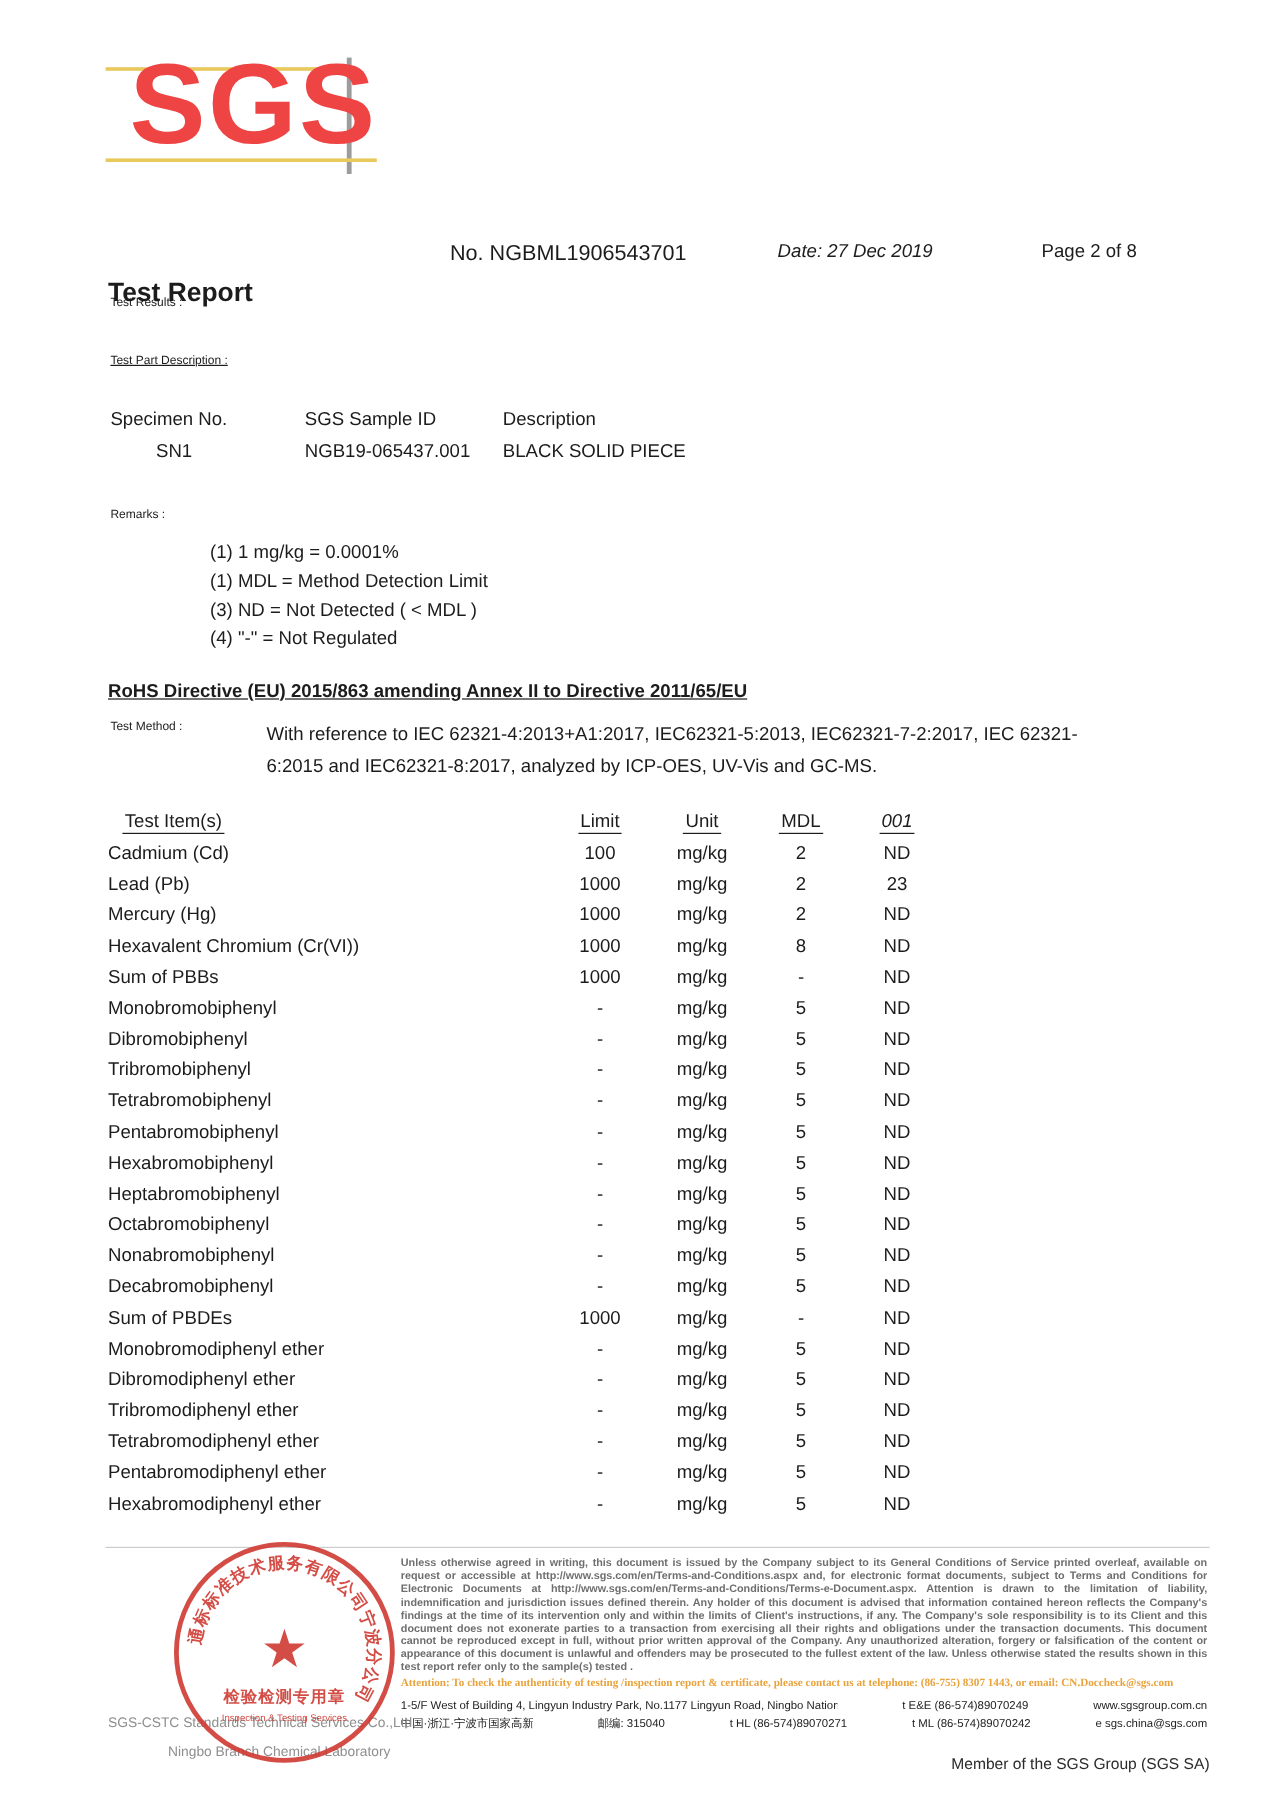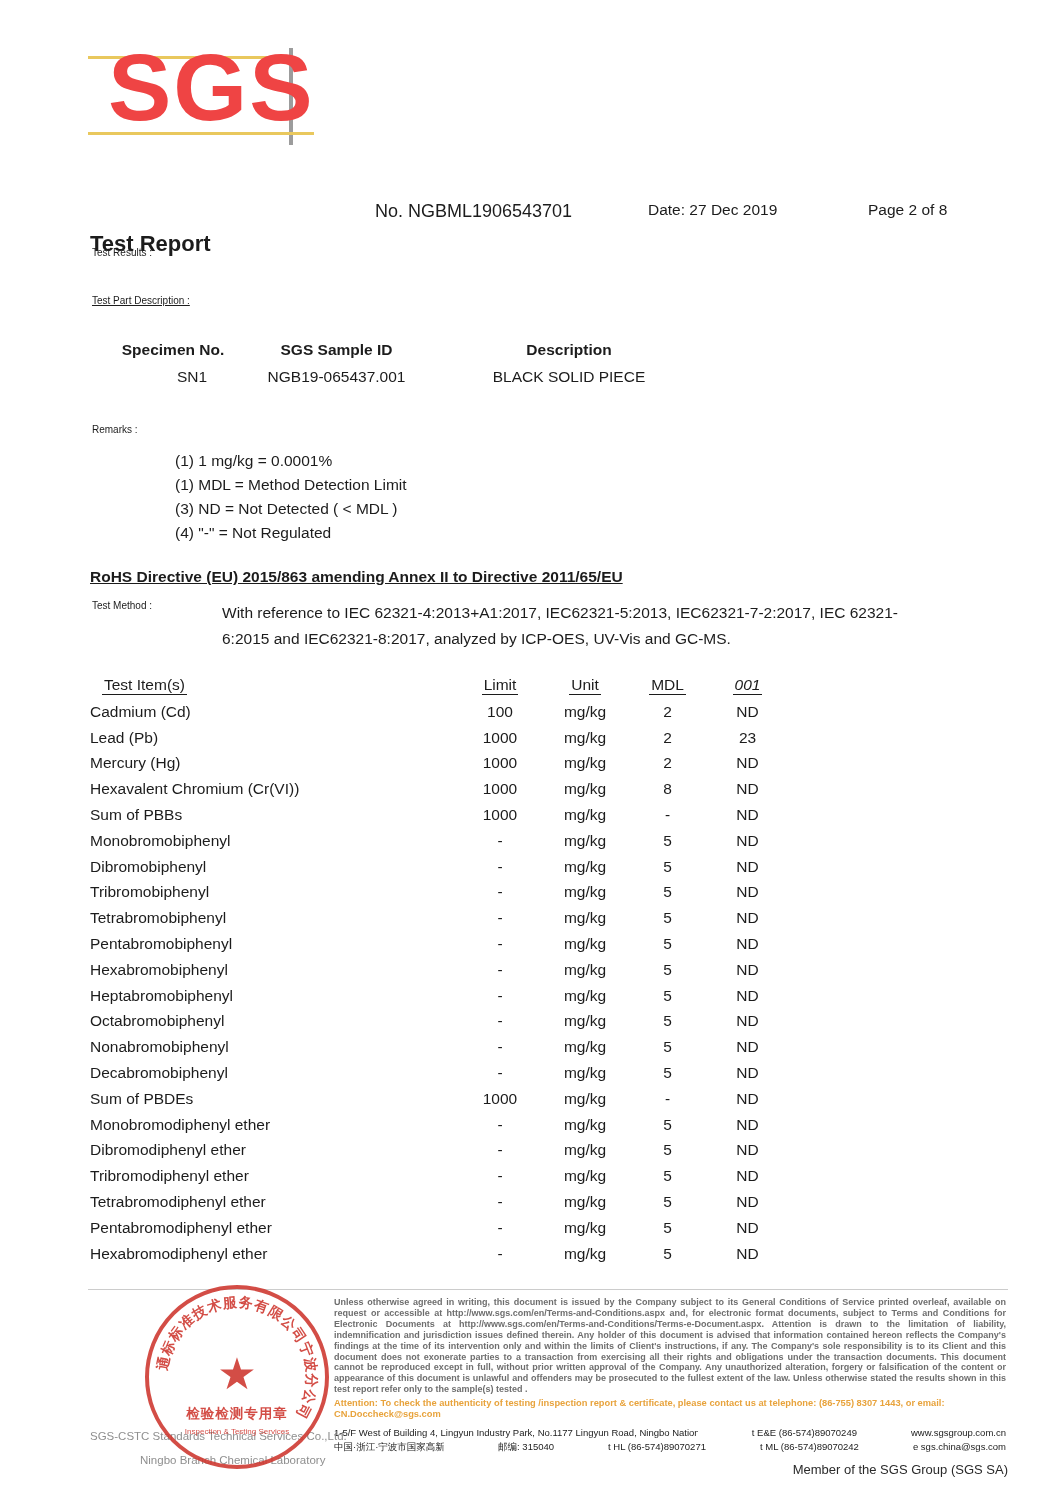--- a/index.html
+++ b/index.html
@@ -10,34 +10,34 @@
   
   .logo-hline-top    { position:absolute; left:88px;  top:56px;  width:196px; height:3px; background:#e9c85d; z-index:0; }
   .logo-hline-bottom { position:absolute; left:88px;  top:132px; width:226px; height:3px; background:#e9c85d; z-index:0; }
   .logo-vline        { position:absolute; left:289px; top:48px;  width:4px;  height:97px; background:#9c9c9c; z-index:0; }
   .logo-text { position:absolute; left:92px; top:40px; font-size:95px; line-height:95px;
                font-weight:bold; color:#ef4444; letter-spacing:2px; z-index:1;margin-left:16px; }
 
   
   .doc-title  { position:absolute; left:90px;  top:196px; font-size:22px; font-weight:bold;margin-top:35px; }
   .report-no  { position:absolute; left:375px; top:201px; font-size:18px; }
-  .report-date{ position:absolute; left:648px; top:201px; font-size:15.5px; }
+  .report-date{ position:absolute; left:648px; top:201px; font-size:15.5px;font-style:italic; }
   .report-page{ position:absolute; left:868px; top:201px; font-size:15.5px; }
 
   .lbl { font-size:10px; }
   .test-results { position:absolute; left:92px; top:247px; }
   .test-part    { position:absolute; left:92px; top:295px; text-decoration:underline; }
 
   
   .specimen-table { position:absolute; left:92px; top:341px; border-collapse:collapse; font-size:15.5px; }
-  .specimen-table th { text-align:center; font-weight:bold; padding:0 0 9px 0; }
+  .specimen-table th { text-align:left; font-weight:normal; padding:0 0 9px 0; }
   .specimen-table th.h1 { width:162px; }
   .specimen-table th.h2 { width:165px; }
   .specimen-table th.h3 { width:300px; }
-  .specimen-table td { padding:0;text-align:center; }
+  .specimen-table td { padding:0; }
   .specimen-table td.c-spec { padding-left:38px; }
 
   
   .remarks-label { position:absolute; left:92px; top:424px; }
   .remarks-list  { position:absolute; left:175px; top:449px; font-size:15.5px; line-height:24px; }
 
   
   .rohs-heading { position:absolute; left:90px; top:568px; font-size:15.5px; font-weight:bold; text-decoration:underline; }
   .method-label { position:absolute; left:92px;  top:600px; }
   .method-text  { position:absolute; left:222px; top:600px; width:716px; font-size:15.5px; line-height:26px; }
@@ -55,21 +55,21 @@
   .results-table th.h-sample span { font-style:italic; }
   .results-table td { height:25.8px; white-space:nowrap; }
   .results-table td.c-item { text-align:left; }
   .results-table td.c-num  { text-align:center; }
 
   
   .footer-line { position:absolute; left:88px; top:1289px; width:920px; height:1px; background:#cccccc; }
 
   .footer-right { position:absolute; left:334px; top:1297px; width:672px; }
   .legal { font-size:9px; line-height:10.9px; color:#6e6e6e; text-align:justify; font-weight:bold; }
-  .attention { margin-top:3px; font-size:9.3px; line-height:11px; font-weight:bold; color:#e8a33c; }
+  .attention { margin-top:3px; font-size:9.3px; line-height:11px; font-weight:bold; color:#e8a33c;font-family:Liberation Serif, serif; }
   .addr-row { display:flex; align-items:baseline; gap:10px; margin-top:7px; font-size:9.5px; color:#222; white-space:nowrap; }
   .addr-row + .addr-row { margin-top:3px; }
   .addr-main { flex:1 1 auto; overflow:hidden; }
   .addr-mid, .addr-end { flex:0 0 auto;padding-left:44px; }
 
   .company-lines { position:absolute; left:90px; top:1424px; width:270px; font-size:11.5px;
                    color:#8f8f8f; line-height:24px; z-index:1; }
   .company-lines .l2 { padding-left:50px; }
 
   .stamp { position:absolute; left:137px; top:1277px; width:200px; height:200px; opacity:.9; z-index:2; }

